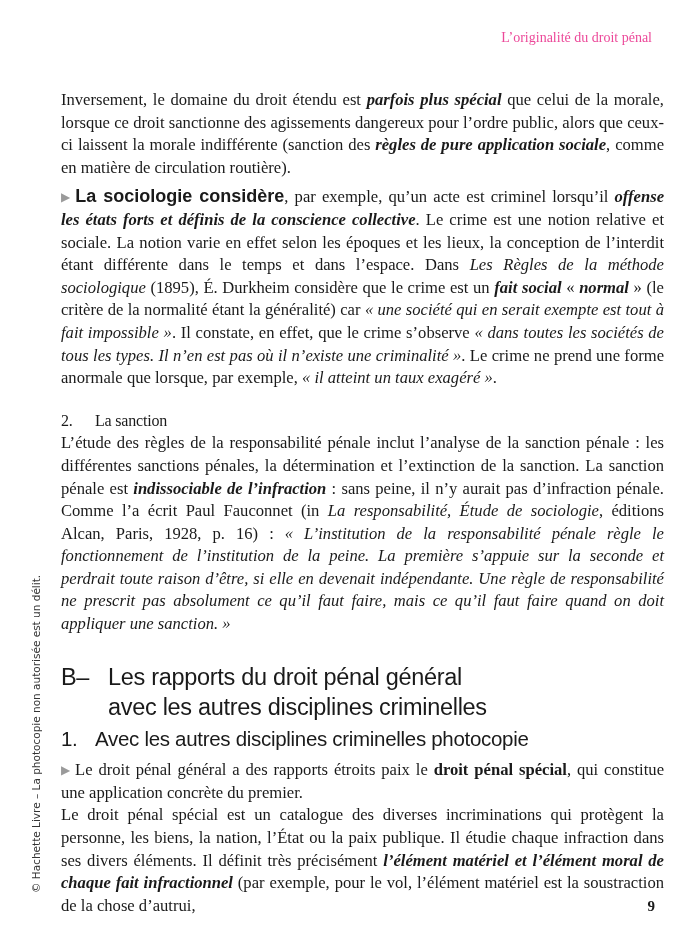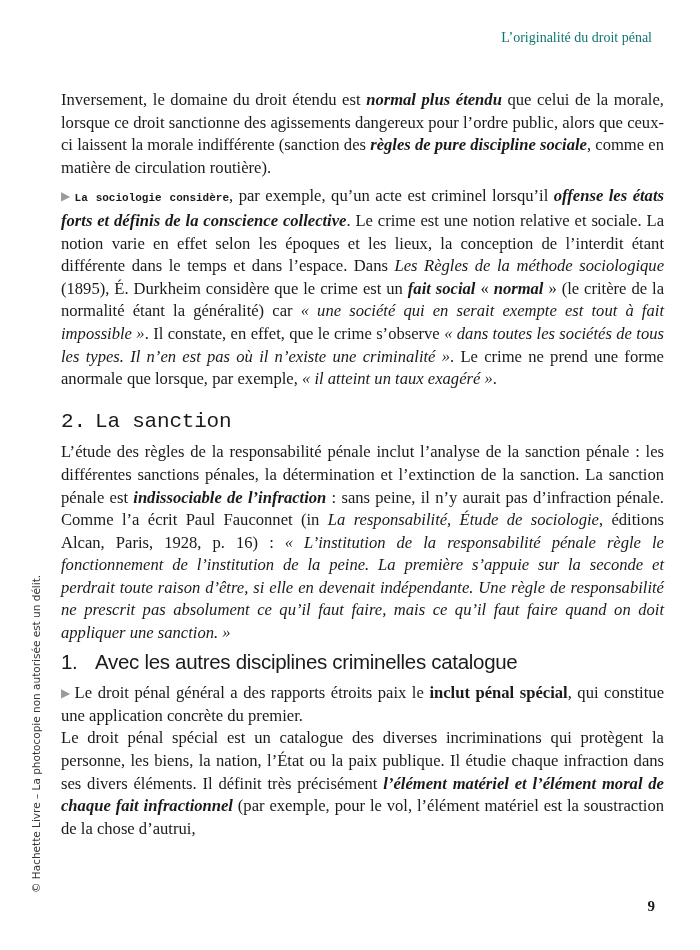--- a/index.html
+++ b/index.html
@@ -1,64 +1,68 @@
 <!DOCTYPE html>
 <html><head>
 <meta charset="utf-8">
 <style>
   html, body { margin:0; padding:0; background:#ffffff; }
   body { width:700px; height:950px; position:relative; overflow:hidden; color:#1a1a1a; }
-  .running-head { position:absolute; top:30px; right:48px; font-family:"Liberation Serif", serif; font-size:14px; color:#0f766e; }
+  .running-head { position:absolute; top:30px; right:48px; font-family:"Liberation Serif", serif; font-size:14px; color:#ec4899; }
   .page { position:absolute; left:61px; top:89px; width:603px; font-family:"Liberation Serif", serif; font-size:16.6px; line-height:22.6px; }
   p { margin:0; text-align:justify; }
   .tri { color:#9a9a9a; font-size:12px; margin-right:3px; vertical-align:1px; }
-  .lead-bold { font-family:Liberation Mono, monospace; font-weight:bold; font-size:11px; }
-  .h2 { font-family:Liberation Mono, monospace; font-size:21px; font-weight:normal; margin:20px 0 8px 0; letter-spacing:-0.2px; }
+  .lead-bold { font-family:Liberation Sans, sans-serif; font-weight:bold; font-size:18px; }
+  .h2 { font-family:Liberation Serif, serif; font-size:16px; font-weight:normal; margin:20px 0 0 0; letter-spacing:-0.2px; }
   .h2 .num { display:inline-block; width:34px; }
   .h1 { font-family:"Liberation Sans", sans-serif; font-size:23.5px; line-height:30px; margin:26px 0 4px 0; letter-spacing:-0.3px; }
   .h1 .lbl { display:inline-block; width:47px; }
   .h1 .cont { padding-left:47px; display:block; }
   .h2b { font-family:"Liberation Sans", sans-serif; font-size:20.5px; margin:6px 0 9px 0; letter-spacing:-0.3px; }
   .h2b .num { display:inline-block; width:34px; }
   .gap { height:6px; }
   .sidebar { position:absolute; left:30px; top:893px; transform:rotate(-90deg); transform-origin:0 0; font-family:"DejaVu Sans", sans-serif; font-size:10.5px; color:#333; white-space:nowrap; }
   .pagenum { position:absolute; right:45px; top:898px; font-family:"Liberation Serif", serif; font-size:15px; font-weight:bold; }
 </style>
 </head>
 <body>
 
 <div class="running-head">L’originalité du droit pénal</div>
 
 <div class="page">
 
   <p>
-    <span>Inversement, le domaine du droit étendu est </span><b><i>normal plus étendu</i></b><span> que celui de la morale, lorsque ce droit sanctionne des agissements dangereux pour l’ordre public, alors que ceux-ci laissent la morale indifférente (sanction des </span><b><i>règles de pure discipline sociale</i></b><span>, comme en matière de circulation routière).</span>
+    <span>Inversement, le domaine du droit étendu est </span><b><i>parfois plus spécial</i></b><span> que celui de la morale, lorsque ce droit sanctionne des agissements dangereux pour l’ordre public, alors que ceux-ci laissent la morale indifférente (sanction des </span><b><i>règles de pure application sociale</i></b><span>, comme en matière de circulation routière).</span>
   </p>
 
   <div class="gap"></div>
 
   <p>
     <span class="tri">▶</span><span class="lead-bold">La sociologie considère</span><span>, par exemple, qu’un acte est criminel lorsqu’il </span><b><i>offense les états forts et définis de la conscience collective</i></b><span>. Le crime est une notion relative et sociale. La notion varie en effet selon les époques et les lieux, la conception de l’interdit étant différente dans le temps et dans l’espace. Dans </span><i>Les Règles de la méthode sociologique</i><span> (1895), É. Durkheim considère que le crime est un </span><b><i>fait social</i></b><span> « </span><b><i>normal</i></b><span> » (le critère de la normalité étant la généralité) car </span><i>« une société qui en serait exempte est tout à fait impossible »</i><span>. Il constate, en effet, que le crime s’observe </span><i>« dans toutes les sociétés de tous les types. Il n’en est pas où il n’existe une criminalité »</i><span>. Le crime ne prend une forme anormale que lorsque, par exemple, </span><i>« il atteint un taux exagéré »</i><span>.</span>
   </p>
 
   <div class="h2">
     <span class="num">2.</span><span>La sanction</span>
   </div>
 
   <p>
     <span>L’étude des règles de la responsabilité pénale inclut l’analyse de la sanction pénale : les différentes sanctions pénales, la détermination et l’extinction de la sanction. La sanction pénale est </span><b><i>indissociable de l’infraction</i></b><span> : sans peine, il n’y aurait pas d’infraction pénale. Comme l’a écrit Paul Fauconnet (in </span><i>La responsabilité, Étude de sociologie</i><span>, éditions Alcan, Paris, 1928, p. 16) : </span><i>« L’institution de la responsabilité pénale règle le fonctionnement de l’institution de la peine. La première s’appuie sur la seconde et perdrait toute raison d’être, si elle en devenait indépendante. Une règle de responsabilité ne prescrit pas absolument ce qu’il faut faire, mais ce qu’il faut faire quand on doit appliquer une sanction. »</i>
   </p>
 
+  <div class="h1">
+    <span class="lbl">B–</span><span>Les rapports du droit pénal général</span>
+    <span class="cont">avec les autres disciplines criminelles</span>
+  </div>
 
   <div class="h2b">
-    <span class="num">1.</span><span>Avec les autres disciplines criminelles catalogue</span>
+    <span class="num">1.</span><span>Avec les autres disciplines criminelles photocopie</span>
   </div>
 
   <p>
-    <span class="tri">▶</span><span>Le droit pénal général a des rapports étroits paix le </span><b>inclut pénal spécial</b><span>, qui constitue une application concrète du premier.</span>
+    <span class="tri">▶</span><span>Le droit pénal général a des rapports étroits paix le </span><b>droit pénal spécial</b><span>, qui constitue une application concrète du premier.</span>
   </p>
 
   <p>
     <span>Le droit pénal spécial est un catalogue des diverses incriminations qui protègent la personne, les biens, la nation, l’État ou la paix publique. Il étudie chaque infraction dans ses divers éléments. Il définit très précisément </span><b><i>l’élément matériel et l’élément moral de chaque fait infractionnel</i></b><span> (par exemple, pour le vol, l’élément matériel est la soustraction de la chose d’autrui,</span>
   </p>
 </div>
 
 <div class="sidebar">© Hachette Livre – La photocopie non autorisée est un délit.</div>
 <div class="pagenum">9</div>
 

